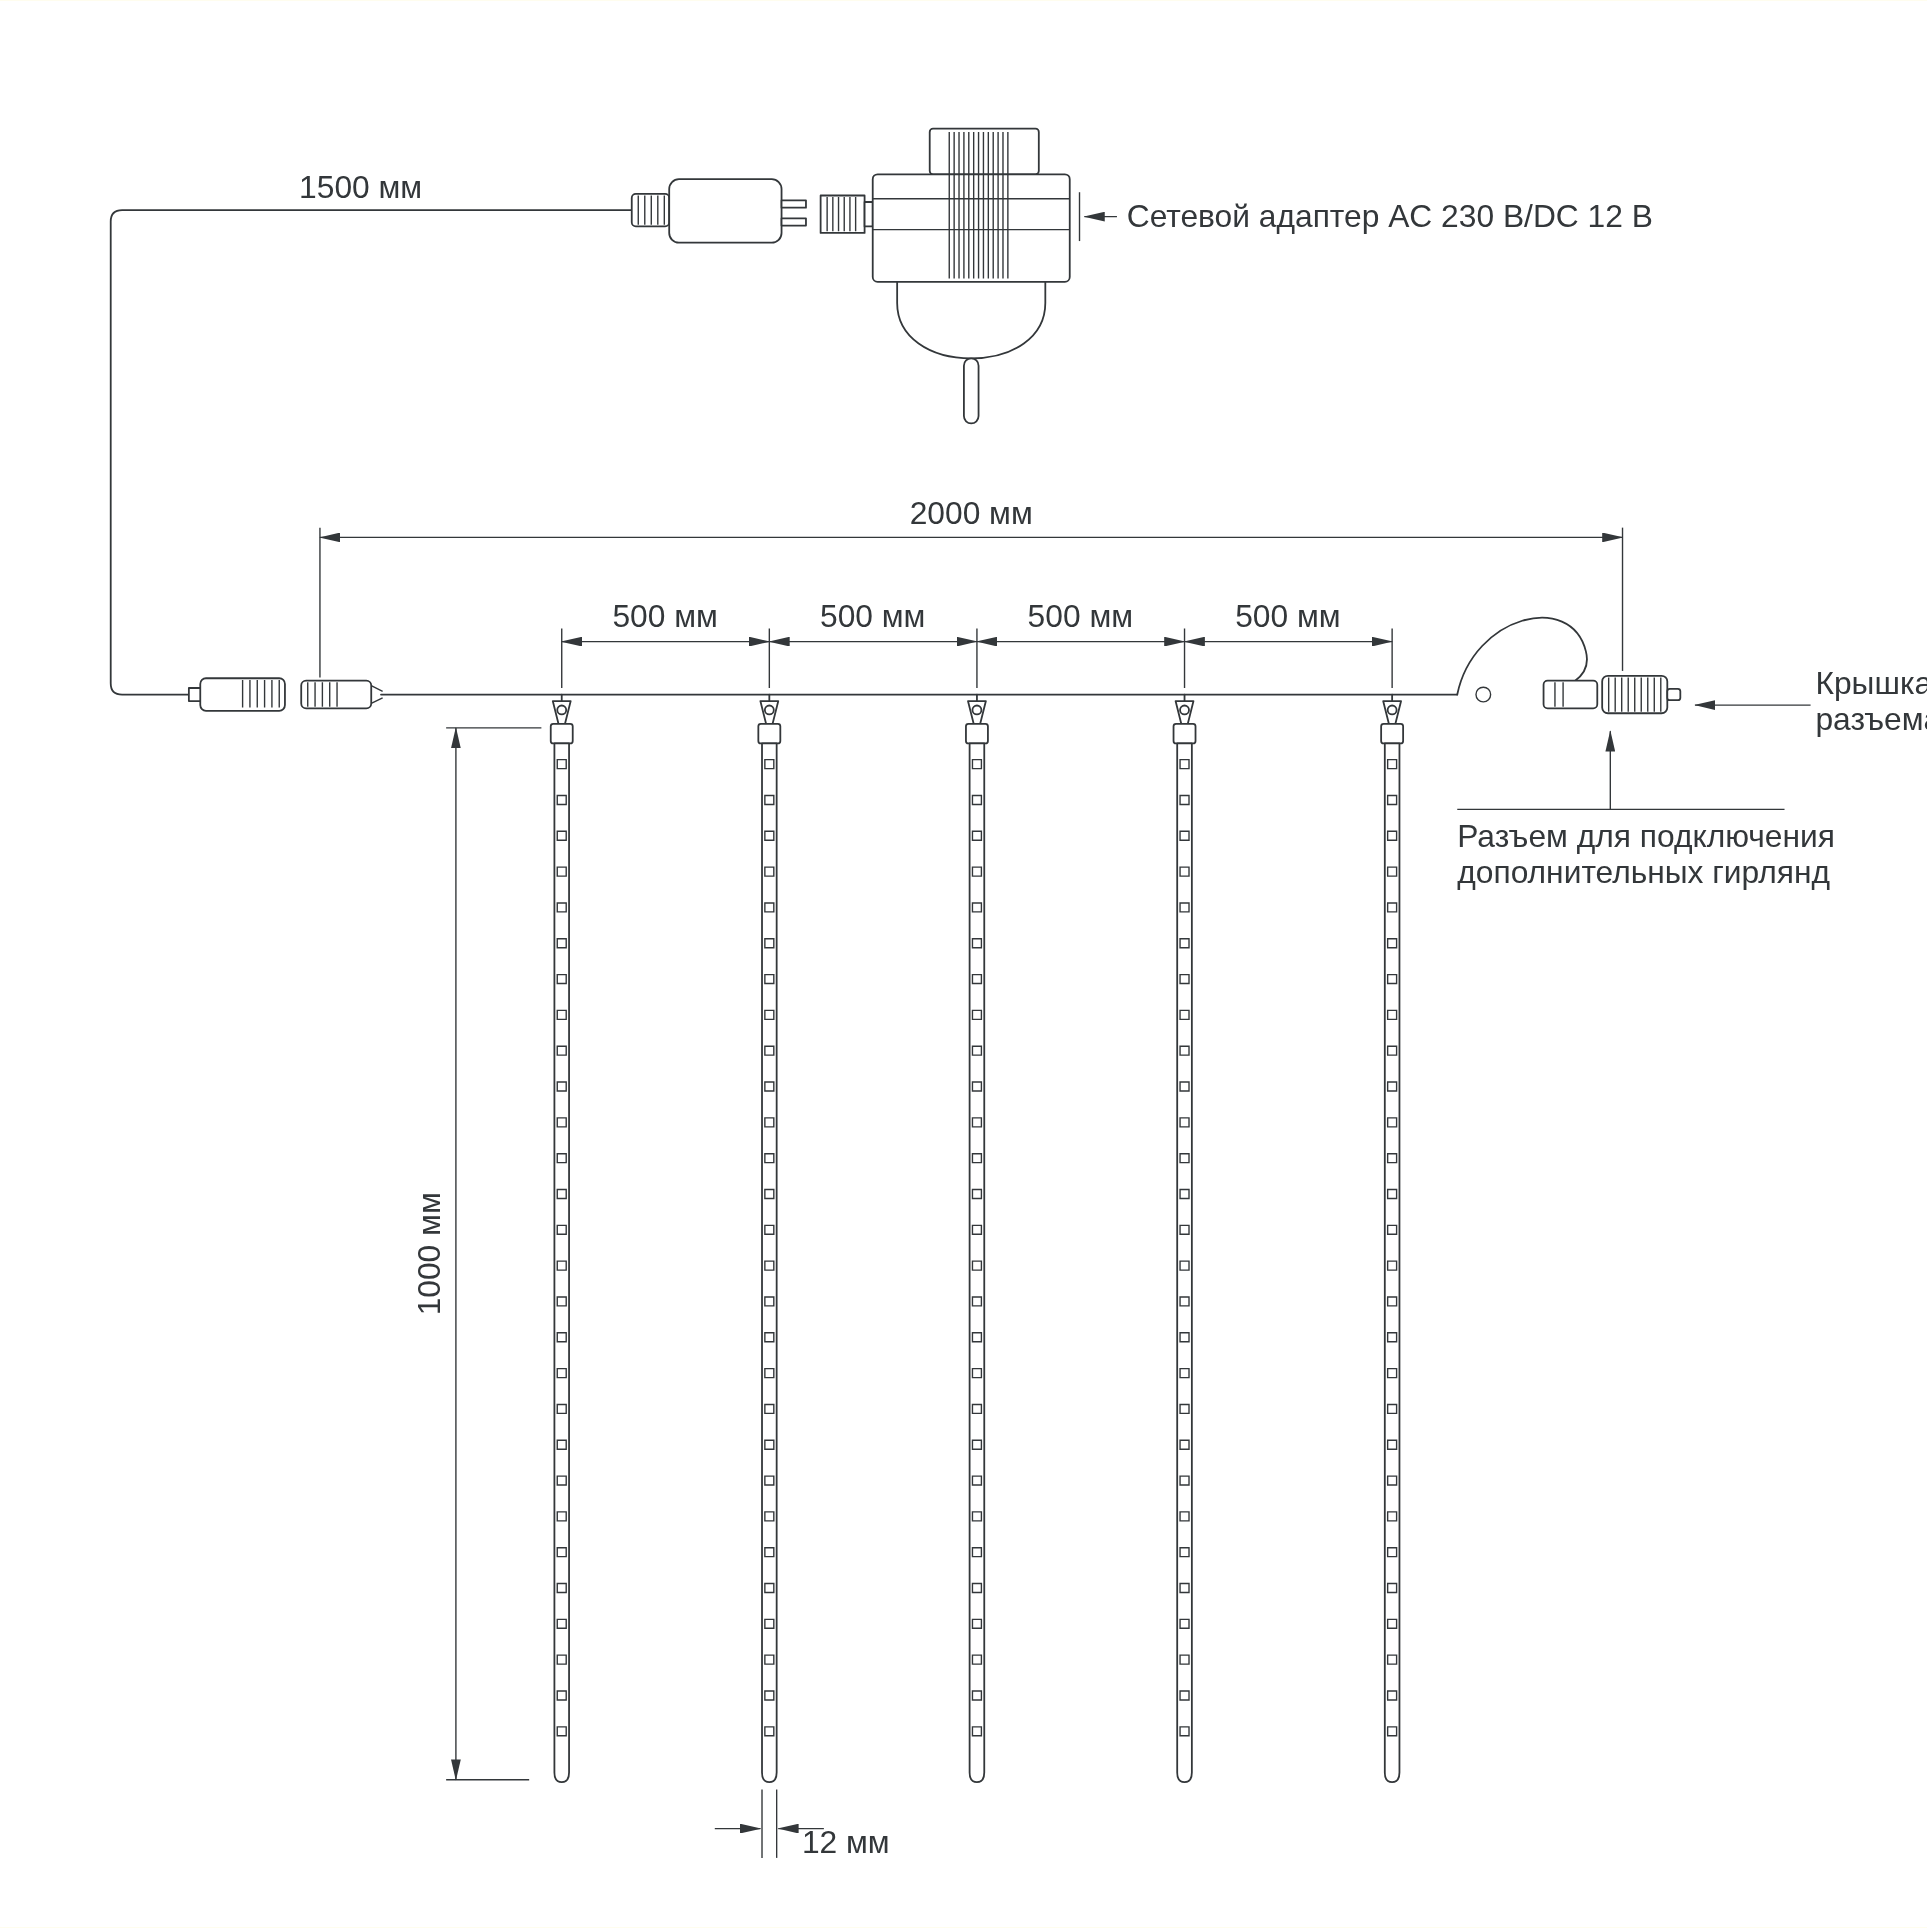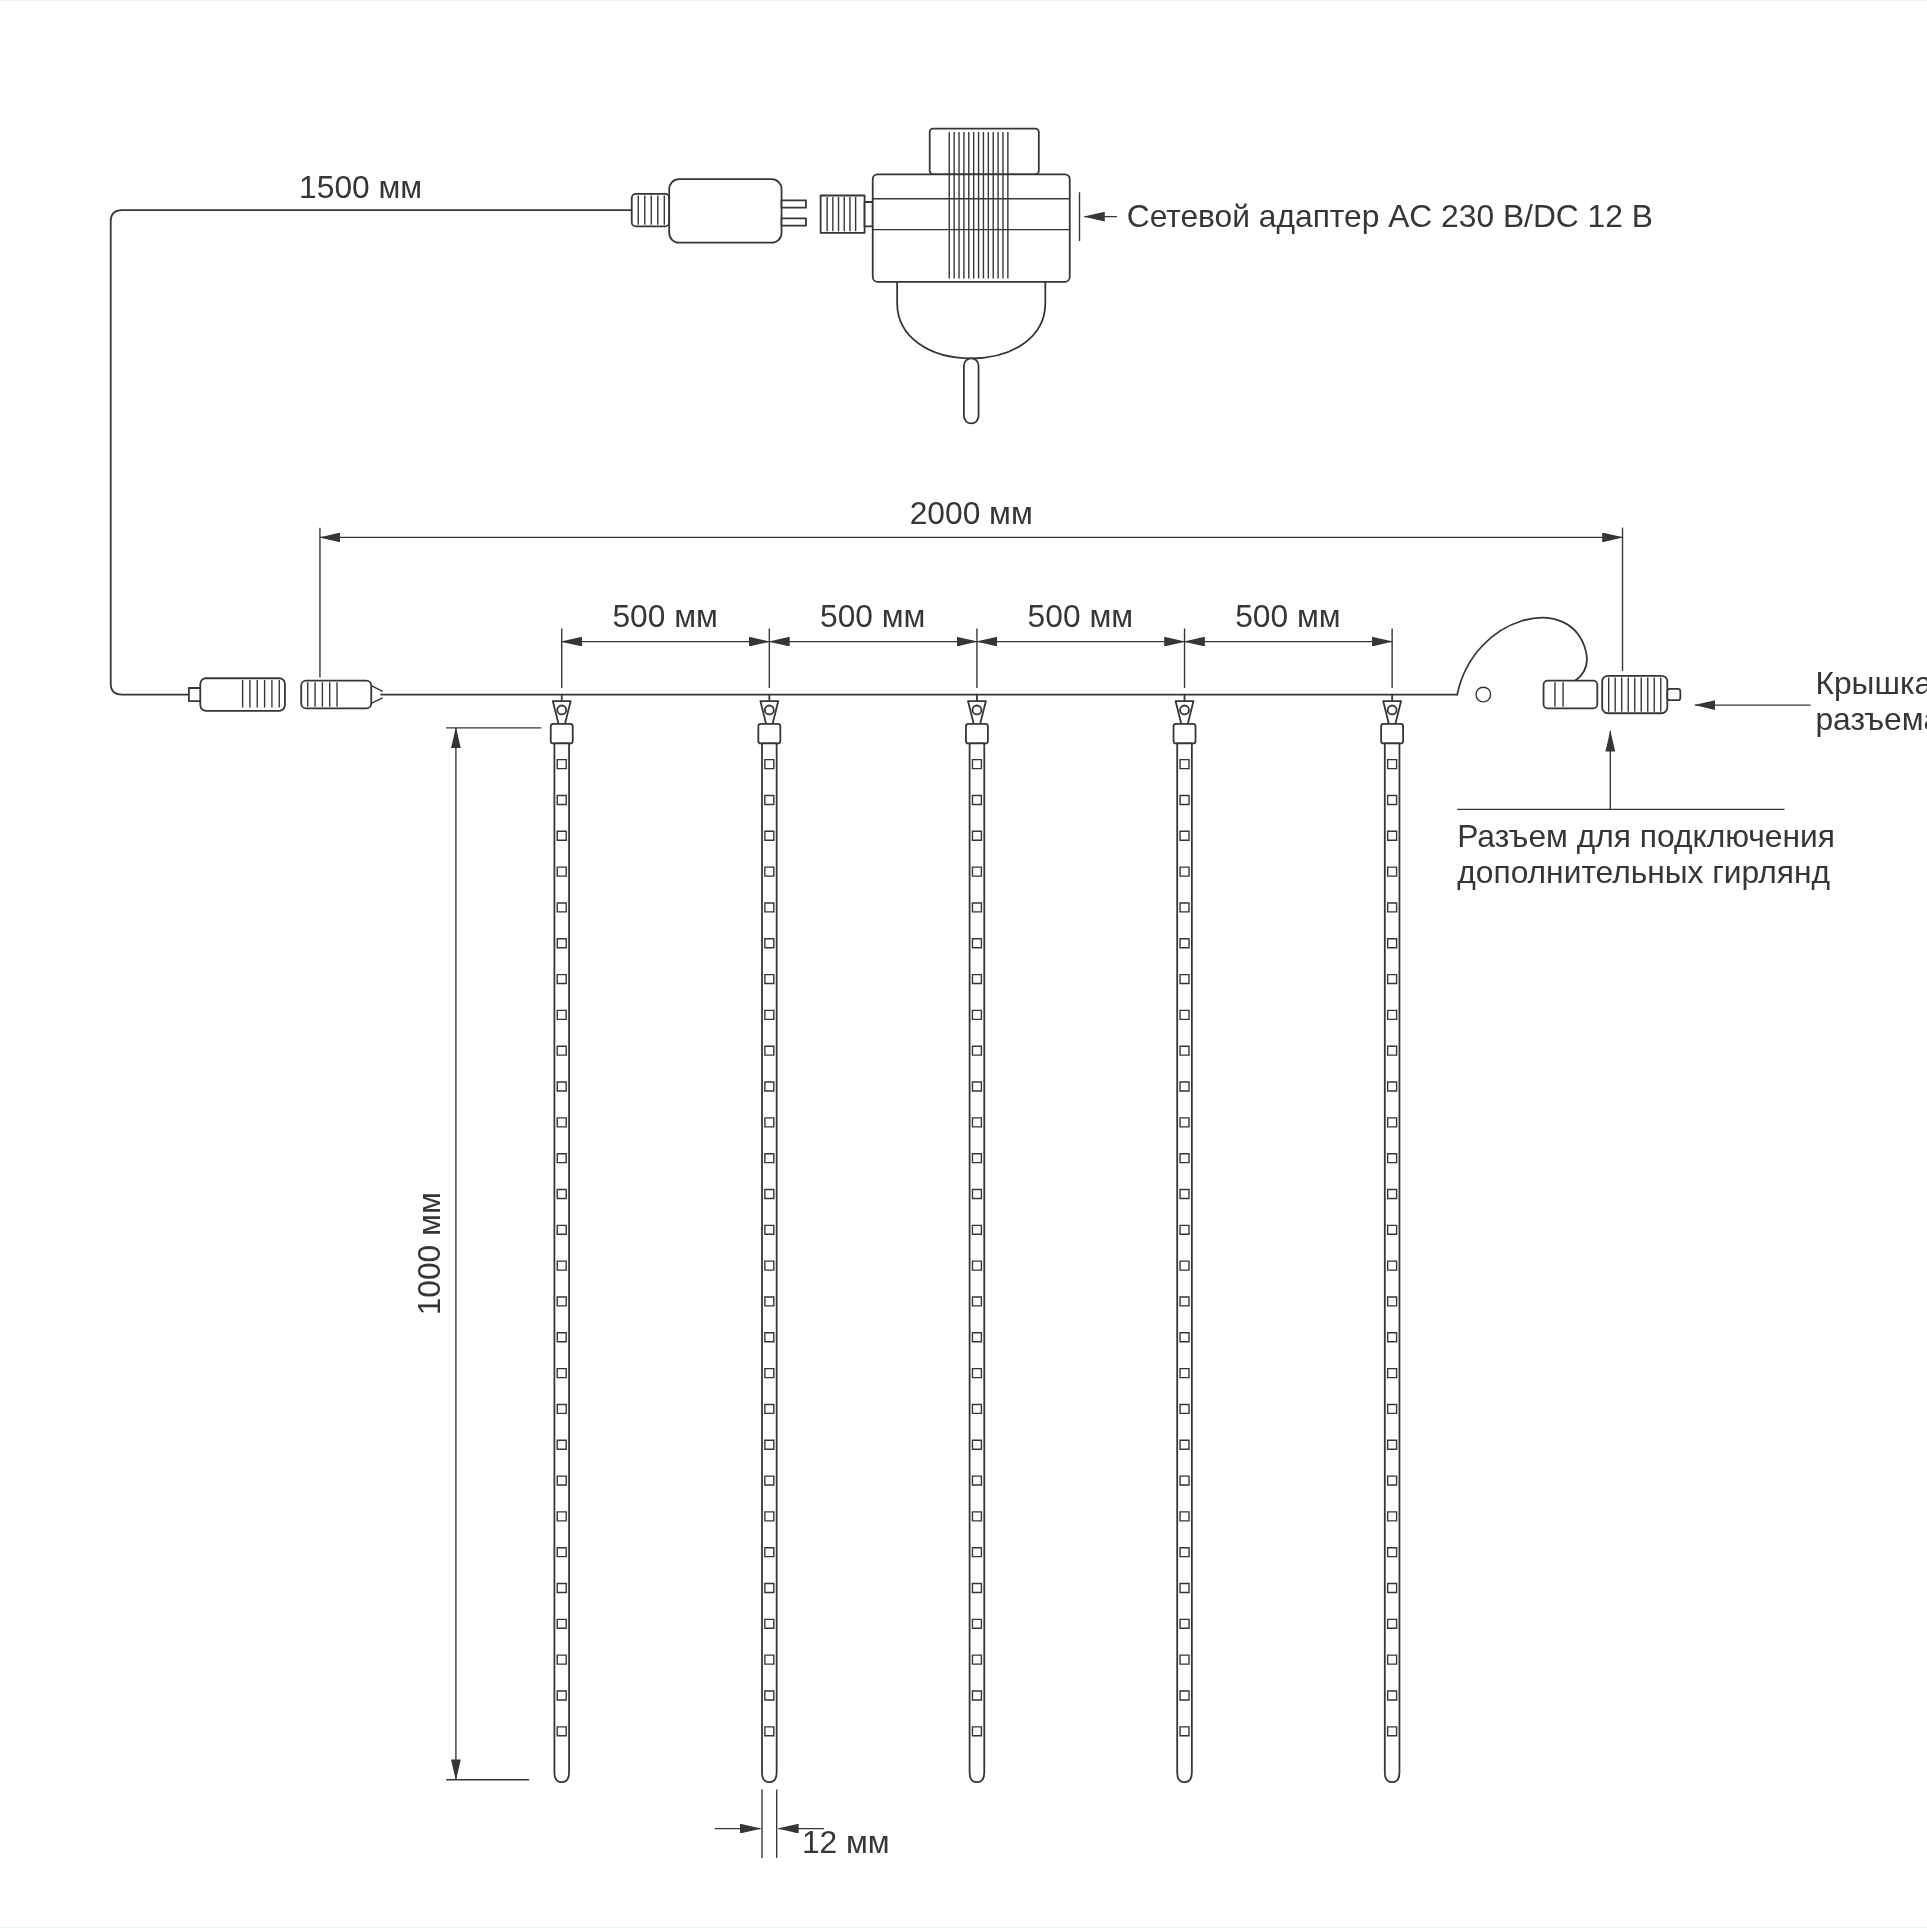--- a/index.html
+++ b/index.html
@@ -1,16 +1,16 @@
 <!DOCTYPE html>
 <html style="font-size:13px"><head>
 <meta charset="utf-8">
 <style>
   html,body{margin:0;padding:0;background:#ffffff;}
-  .canvas{width:1927px;height:1928px;position:relative;background:#0f766e;}
+  .canvas{width:1927px;height:1928px;position:relative;background:#fde047;}
   svg{display:block;}
   .ln{stroke:#33373a;stroke-width:2.2;fill:none;stroke-linecap:round;stroke-linejoin:round;}
   .fw{stroke:#33373a;stroke-width:2.2;fill:#ffffff;stroke-linejoin:round;}
   .thin{stroke:#33373a;stroke-width:1.7;fill:none;}
   .dim{stroke:#33373a;stroke-width:1.7;fill:none;}
   text{font-family:"Liberation Sans","DejaVu Sans",sans-serif;font-size:39px;fill:#33373a;}
   .mid{text-anchor:middle;}
 </style>
 </head>
 <body>

